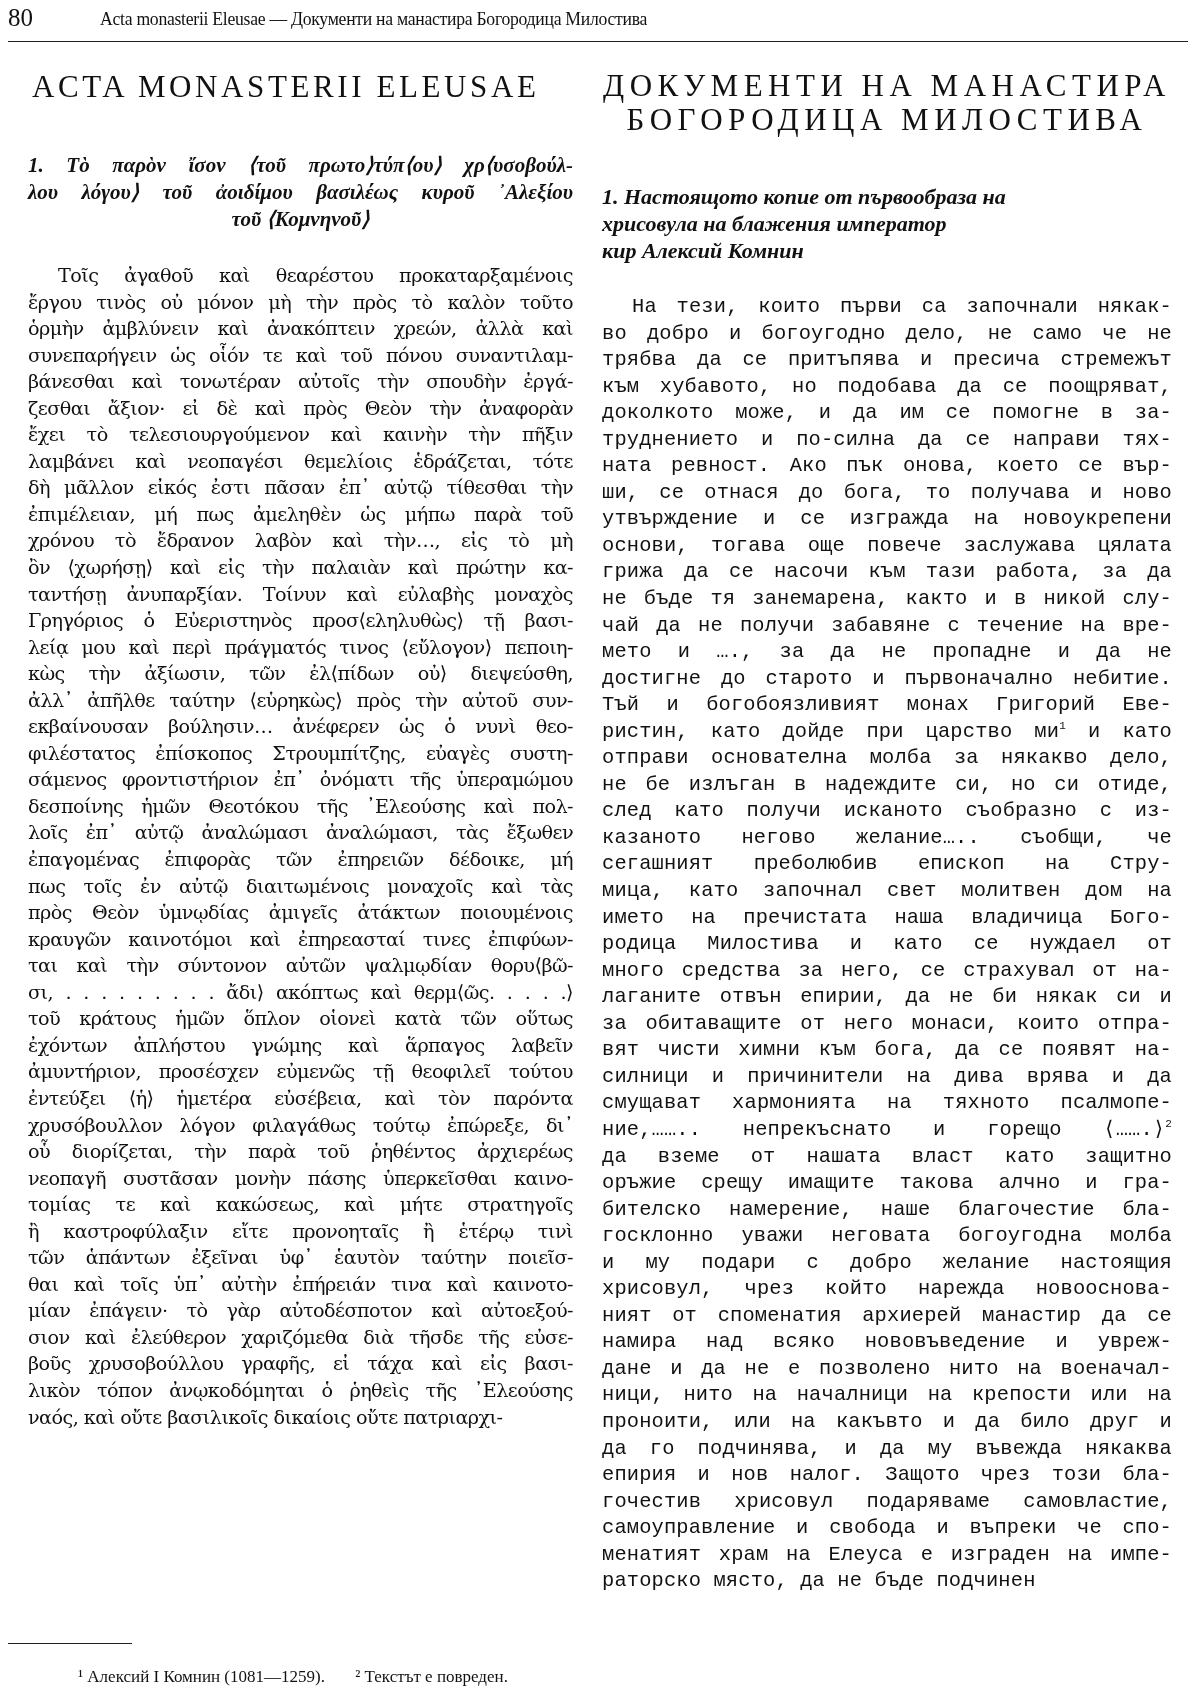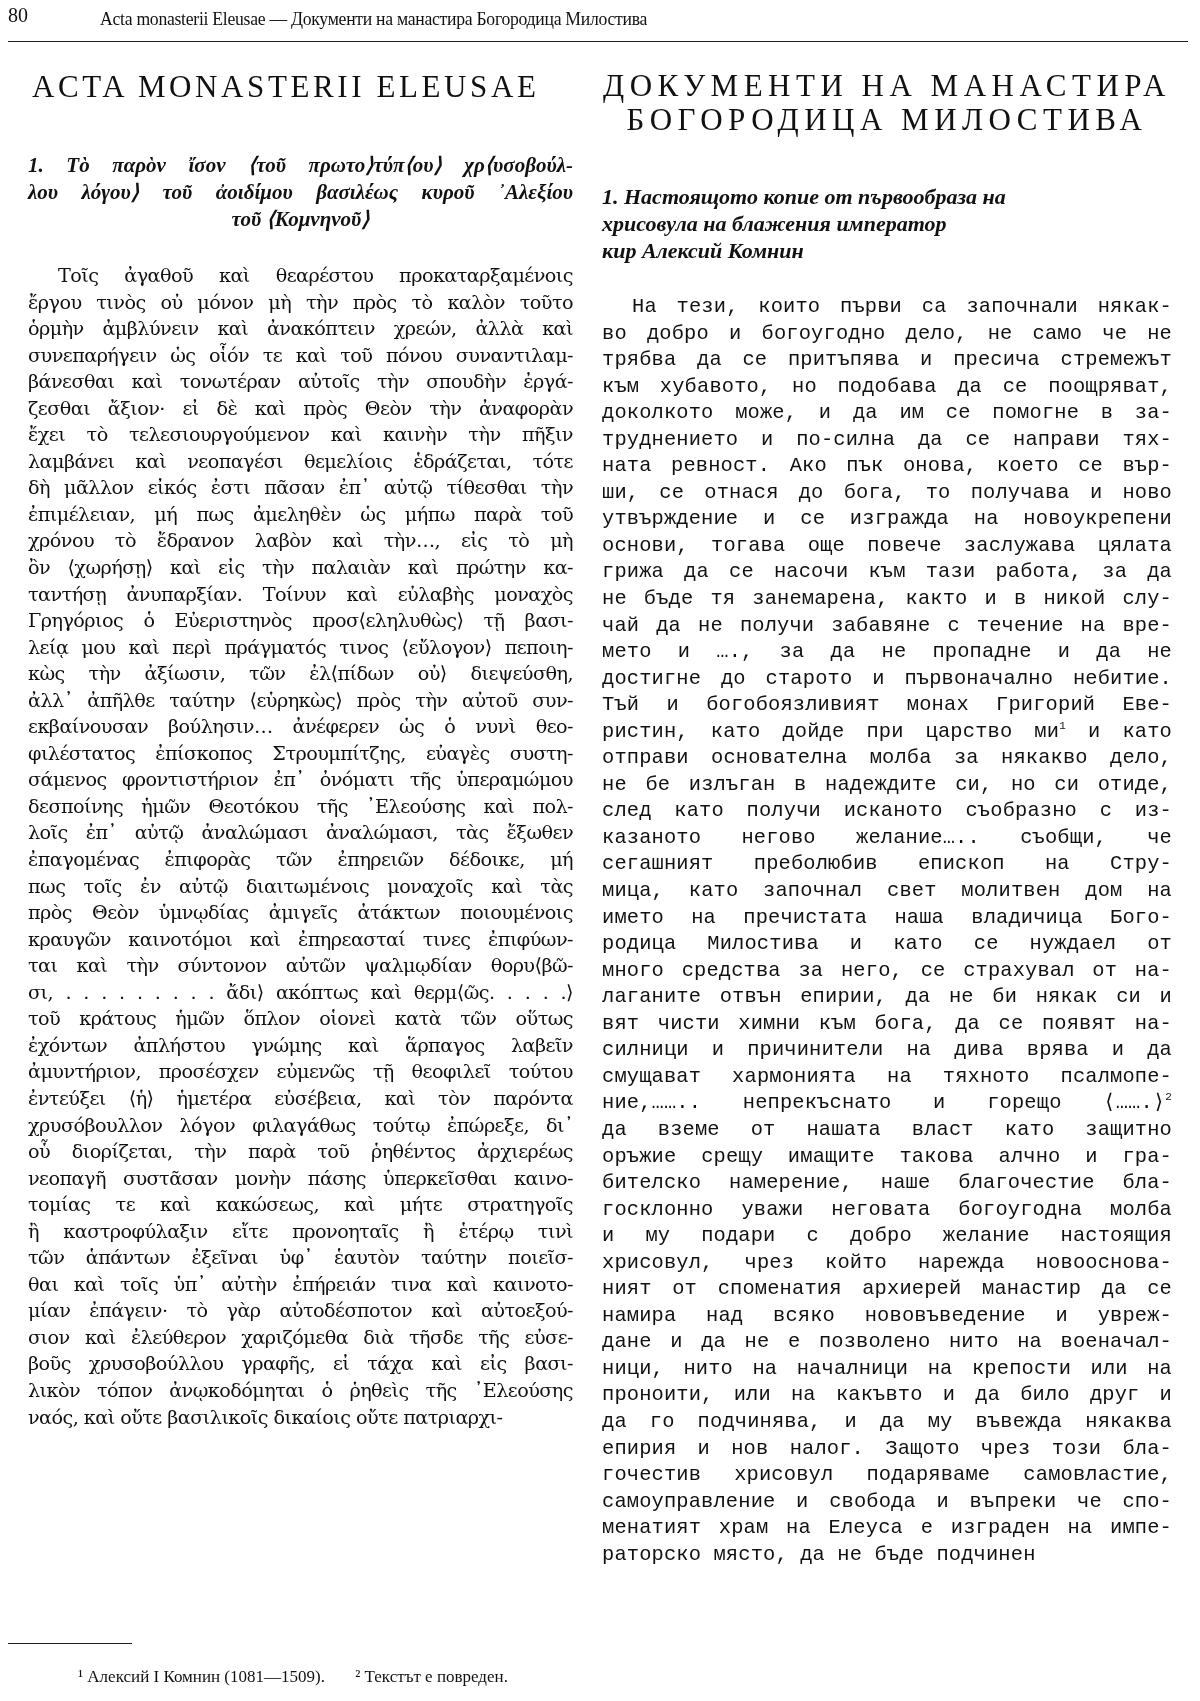--- a/index.html
+++ b/index.html
@@ -6,21 +6,21 @@
   body {
     width: 1200px; height: 1701px; position: relative; overflow: hidden;
     color: #111111;
     font-family: "DejaVu Serif", "Liberation Serif", serif;
   }
   .running-head {
     position: absolute; left: 8px; top: 4px; width: 1180px; height: 50px;
   }
   .page-number {
     position: absolute; left: 0; top: 0;
-    font-family: "Liberation Serif", serif; font-size: 20px;
+    font-family: "Liberation Serif", serif; font-size: 25px;
   }
   .header-title {
     position: absolute; left: 92px; top: 4px;
     font-family: "Liberation Serif", serif; font-size: 19px;
     letter-spacing: -0.3px; transform: scaleX(0.93); transform-origin: left;
   }
   .head-rule {
     position: absolute; left: 0; top: 37px; width: 1180px; height: 1px;
     background: #222;
   }
@@ -162,20 +162,21 @@
       <span class="line">отправи основателна молба за някакво дело,</span>
       <span class="line">не бе излъган в надеждите си, но си отиде,</span>
       <span class="line">след като получи исканото съобразно с из-</span>
       <span class="line">казаното негово желание….. съобщи, че</span>
       <span class="line">сегашният преболюбив епископ на Стру-</span>
       <span class="line">мица, като започнал свет молитвен дом на</span>
       <span class="line">името на пречистата наша владичица Бого-</span>
       <span class="line">родица Милостива и като се нуждаел от</span>
       <span class="line">много средства за него, се страхувал от на-</span>
       <span class="line">лаганите отвън епирии, да не би някак си и</span>
+      <span class="line">за обитаващите от него монаси, които отпра-</span>
       <span class="line">вят чисти химни към бога, да се появят на-</span>
       <span class="line">силници и причинители на дива врява и да</span>
       <span class="line">смущават хармонията на тяхното псалмопе-</span>
       <span class="line">ние,…….. непрекъснато и горещо ⟨…….⟩<sup>2</sup></span>
       <span class="line">да вземе от нашата власт като защитно</span>
       <span class="line">оръжие срещу имащите такова алчно и гра-</span>
       <span class="line">бителско намерение, наше благочестие бла-</span>
       <span class="line">госклонно уважи неговата богоугодна молба</span>
       <span class="line">и му подари с добро желание настоящия</span>
       <span class="line">хрисовул, чрез който нарежда новооснова-</span>
@@ -188,15 +189,15 @@
       <span class="line">епирия и нов налог. Защото чрез този бла-</span>
       <span class="line">гочестив хрисовул подаряваме самовластие,</span>
       <span class="line">самоуправление и свобода и въпреки че спо-</span>
       <span class="line">менатият храм на Елеуса е изграден на импе-</span>
       <span class="line last">раторско място, да не бъде подчинен</span>
     </div>
 </div>
 
 <div class="footnote-rule"></div>
 <div class="footnotes">
-  <span class="fn">¹ Алексий I Комнин (1081—1509).</span>
+  <span class="fn">¹ Алексий I Комнин (1081—1259).</span>
   <span class="fn">² Текстът е повреден.</span>
 </div>
 
 </body></html>

